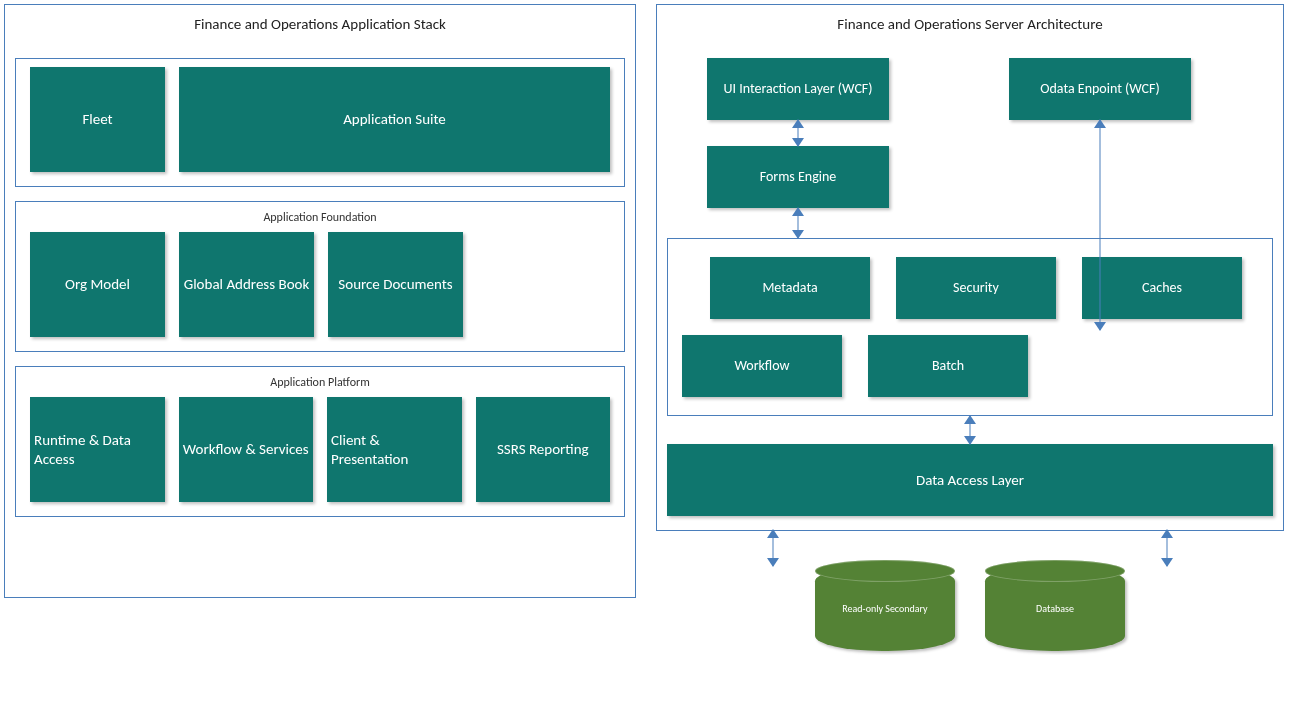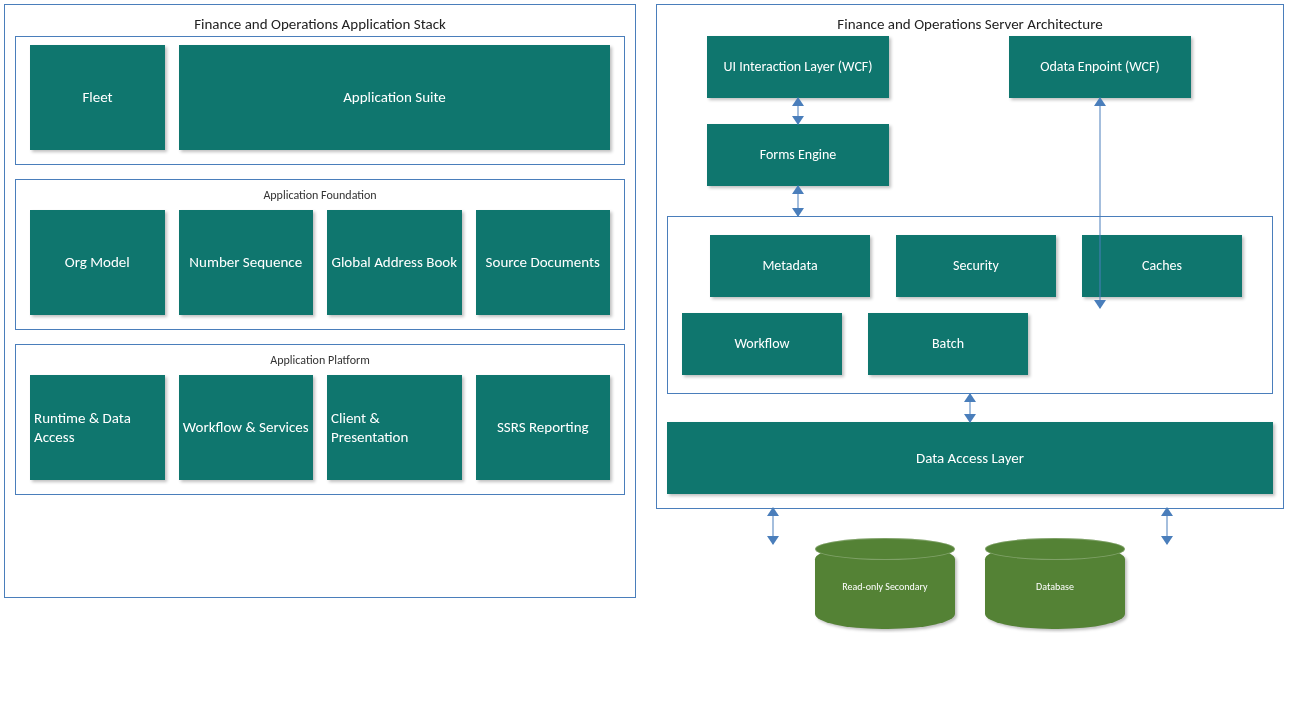--- a/index.html
+++ b/index.html
@@ -16,21 +16,21 @@
     border: 1px solid #4a7ebb;
     padding: 8px 10px 14px 10px;
     background: #fff;
   }
   .panel-left { width: 632px; height: 594px; }
   .panel-right { width: 628px; }
   .panel-title {
     text-align: center;
     font-size: 15px;
     color: #222;
-    margin: 2px 0 3px 0;
+    margin: 2px 0 25px 0;
   }
   .section {
     border: 1px solid #4a7ebb;
     padding: 8px 14px 14px 14px;
     margin-bottom: 14px;
   }
   .section-title {
     text-align: center;
     font-size: 12px;
     color: #333;
@@ -123,21 +123,20 @@
     <div class="row">
       <div class="box box-small">Fleet</div>
       <div class="box box-wide">Application Suite</div>
     </div>
   </div>
 
   <div class="section">
     <div class="section-title">Application Foundation</div>
     <div class="row">
       <div class="box box-small">Org Model</div>
-      <div class="box box-small">Number Sequence</div>
       <div class="box box-small">Global Address Book</div>
       <div class="box box-small">Source Documents</div>
     </div>
   </div>
 
   <div class="section" style="margin-bottom:0">
     <div class="section-title">Application Platform</div>
     <div class="row">
       <div class="box box-small">Runtime &amp; Data Access</div>
       <div class="box box-small">Workflow &amp; Services</div>

